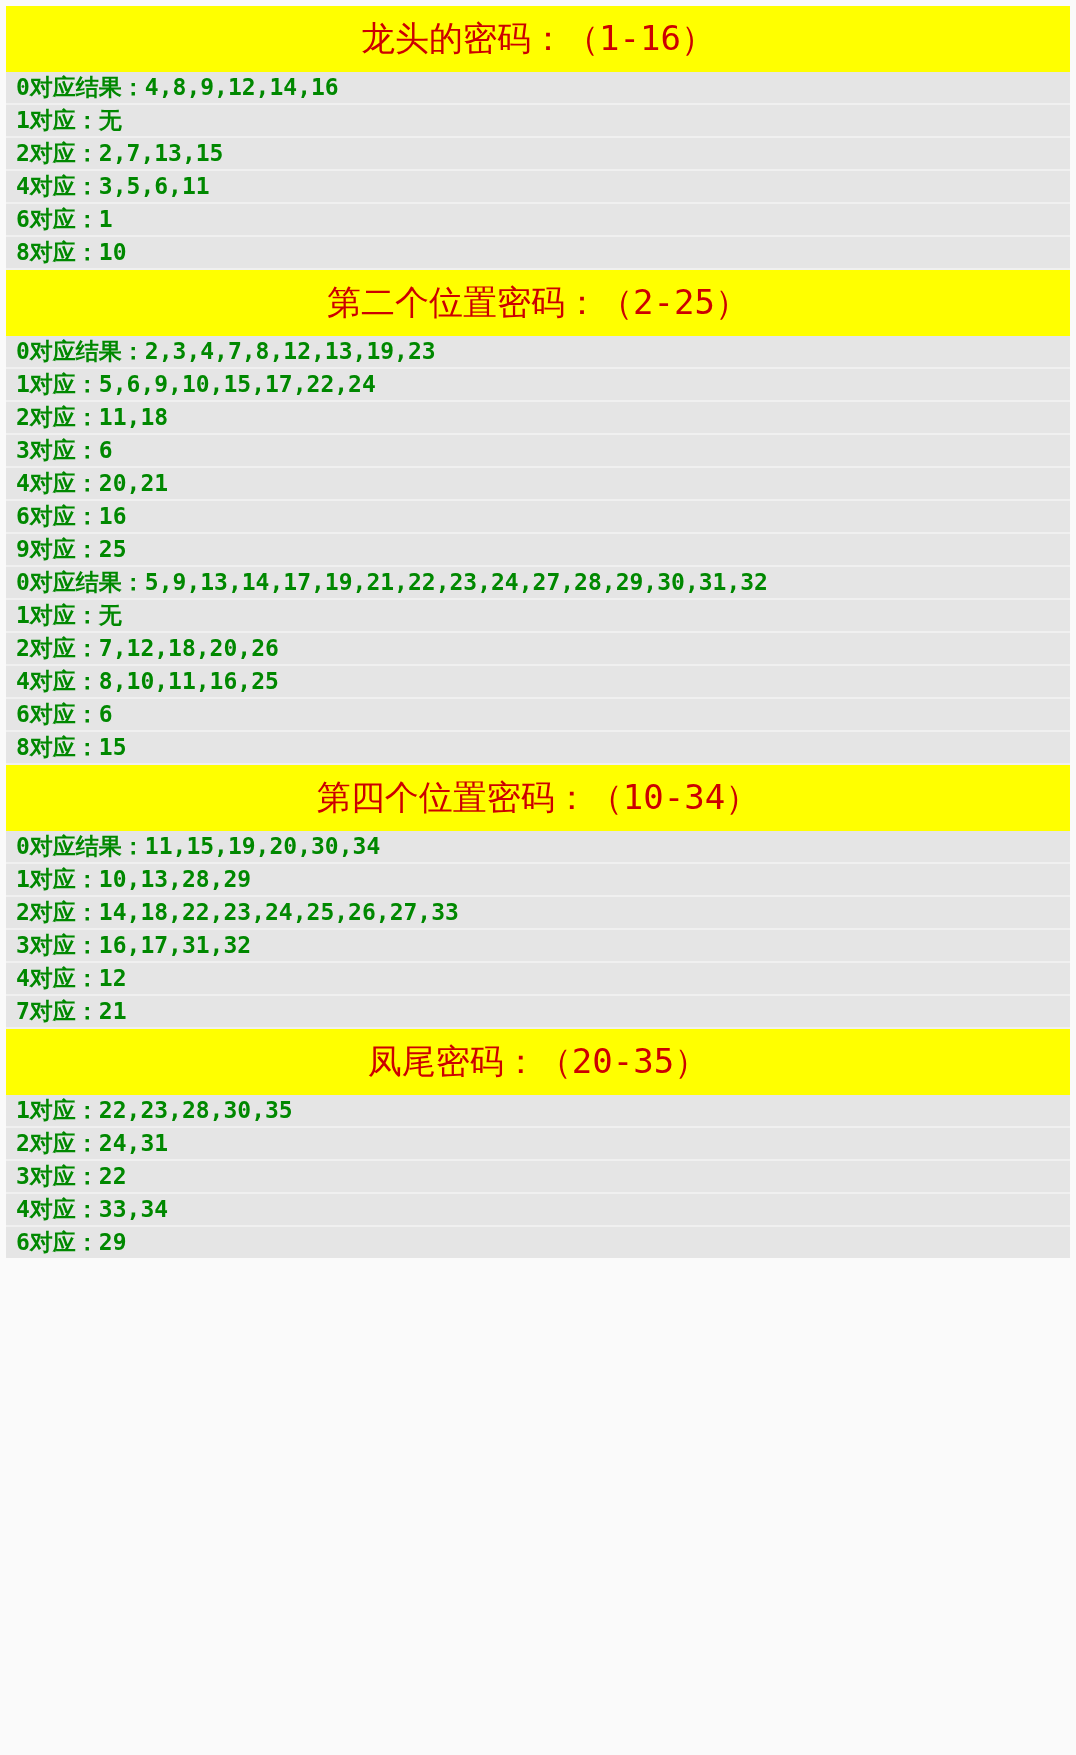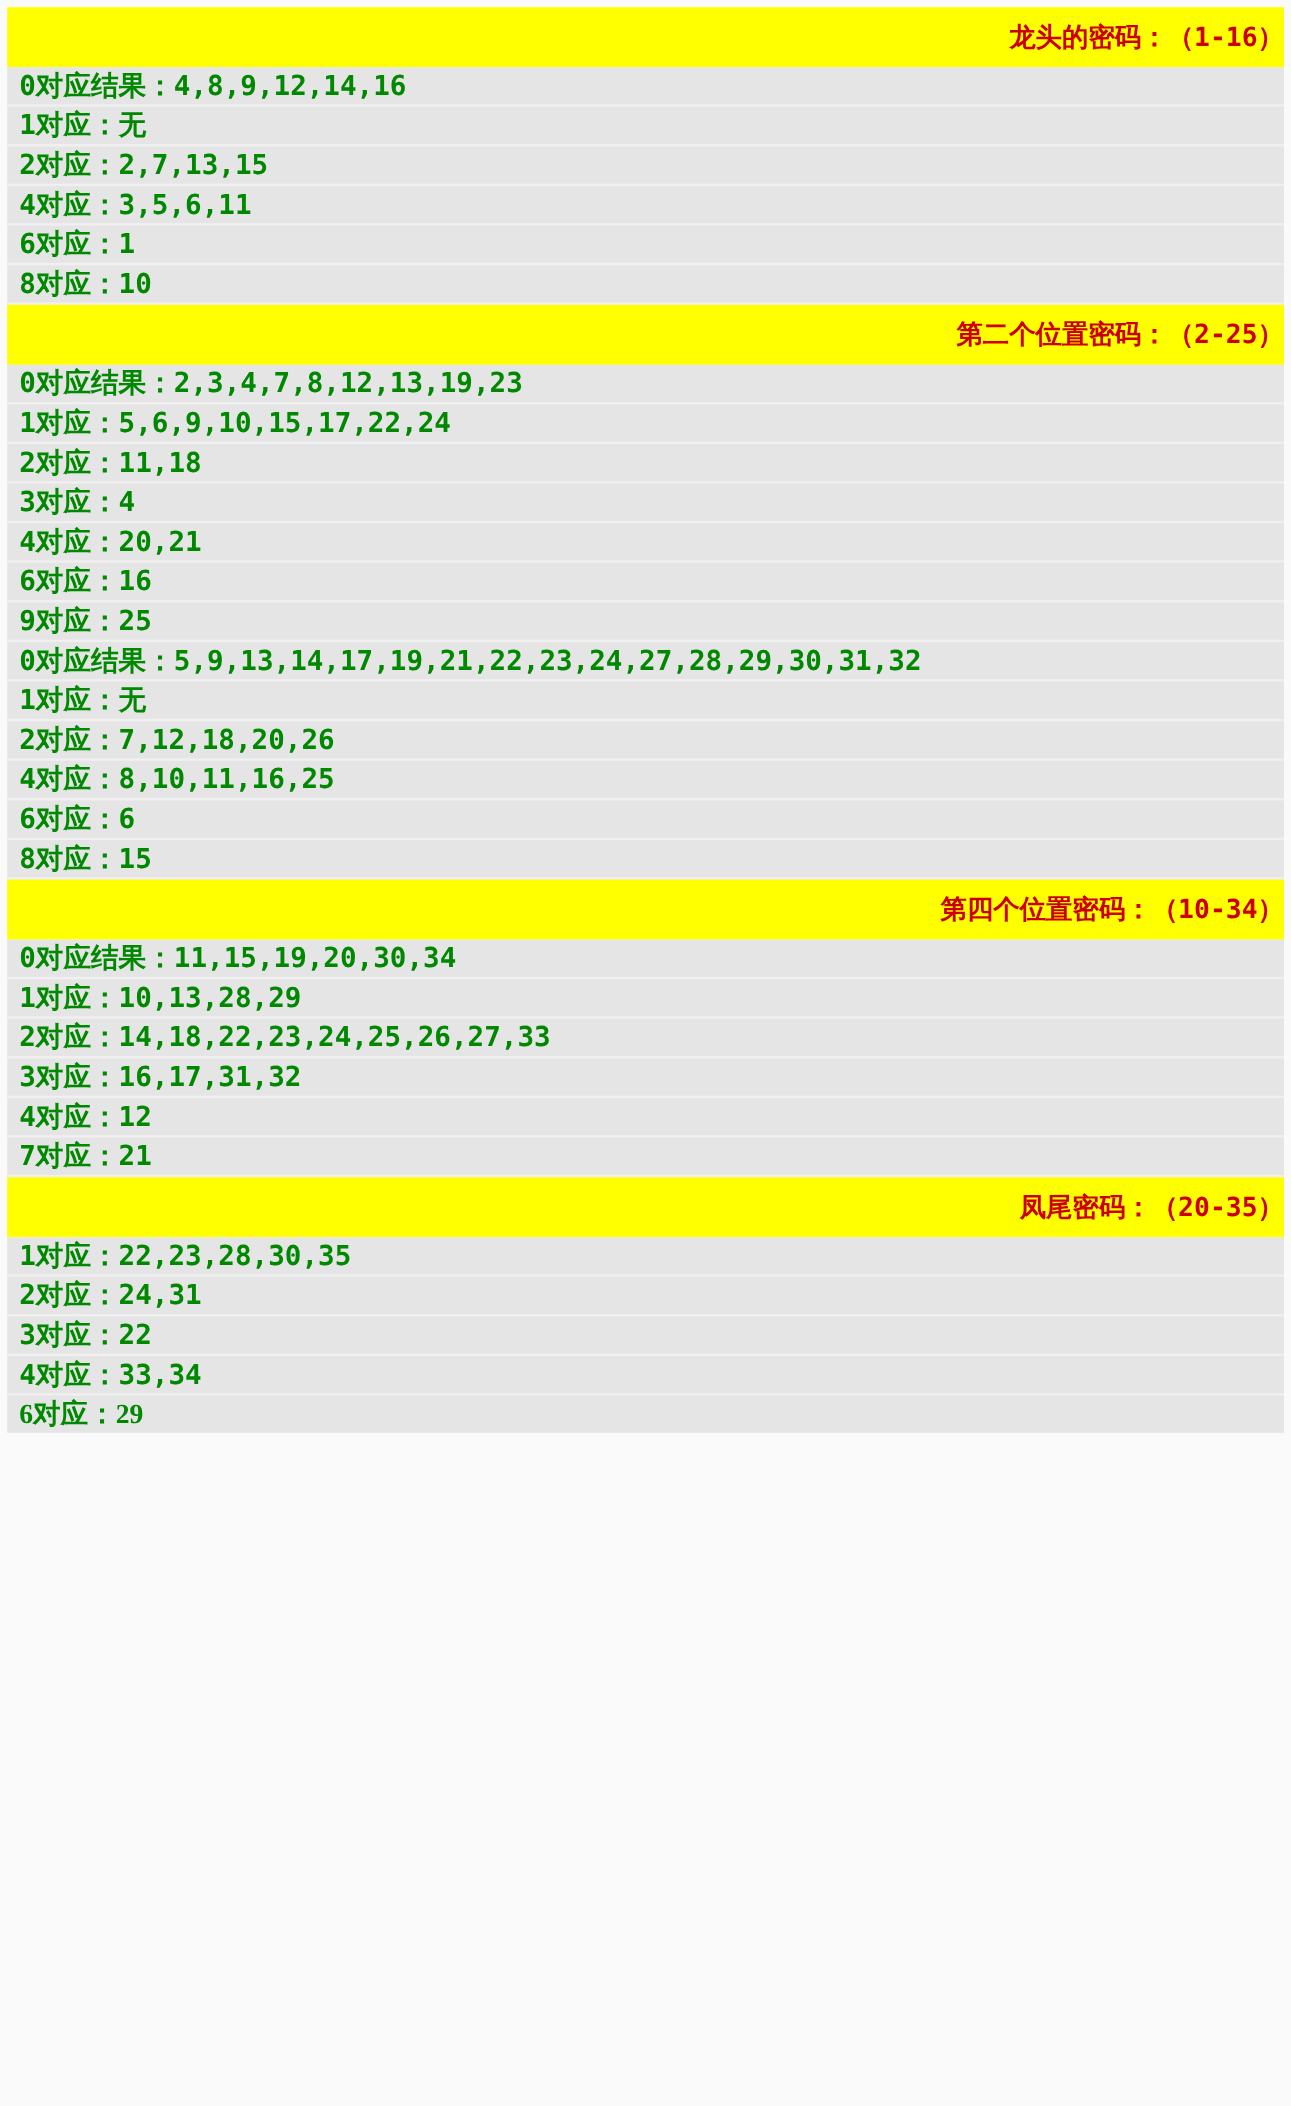--- a/index.html
+++ b/index.html
@@ -4,57 +4,57 @@
   <style>
     * { margin: 0; padding: 0; box-sizing: border-box; }
     body {
       font-family: "Microsoft YaHei", "SimSun", Arial, sans-serif;
       background: #fafafa;
       width: 1076px;
     }
     .section-header {
       background: #ffff00;
       color: #cc0000;
-      text-align: right;
-      font-size: 22px;
-      font-weight: bold;
+      text-align: center;
+      font-size: 34px;
+      font-weight: normal;
       padding: 10px 0;
       font-family: "Microsoft YaHei", "SimHei", monospace;
       letter-spacing: 0px;
     }
     .data-row {
       background: #e5e5e5;
       color: #008800;
       font-size: 23px;
       font-weight: bold;
       padding: 0 10px;
       border-bottom: 2px solid #f0f0f0;
       font-family: "Consolas", "Microsoft YaHei", monospace;
       letter-spacing: 0px;
     }
-    .data-row:last-child { border-bottom: none; font-family: Liberation Serif, serif; }
+    .data-row:last-child { border-bottom: none; }
     .table-wrap { padding: 6px; }
   </style>
 </head>
 <body>
 
 <div class="table-wrap">
   <div id="sections-mount">
       <div class="section-header">龙头的密码：（1-16）</div>
       <div class="data-row">0对应结果：4,8,9,12,14,16</div>
       <div class="data-row">1对应：无</div>
       <div class="data-row">2对应：2,7,13,15</div>
       <div class="data-row">4对应：3,5,6,11</div>
       <div class="data-row">6对应：1</div>
       <div class="data-row">8对应：10</div>
       <div class="section-header">第二个位置密码：（2-25）</div>
       <div class="data-row">0对应结果：2,3,4,7,8,12,13,19,23</div>
       <div class="data-row">1对应：5,6,9,10,15,17,22,24</div>
       <div class="data-row">2对应：11,18</div>
-      <div class="data-row">3对应：4</div>
+      <div class="data-row">3对应：6</div>
       <div class="data-row">4对应：20,21</div>
       <div class="data-row">6对应：16</div>
       <div class="data-row">9对应：25</div>
       <div class="data-row">0对应结果：5,9,13,14,17,19,21,22,23,24,27,28,29,30,31,32</div>
       <div class="data-row">1对应：无</div>
       <div class="data-row">2对应：7,12,18,20,26</div>
       <div class="data-row">4对应：8,10,11,16,25</div>
       <div class="data-row">6对应：6</div>
       <div class="data-row">8对应：15</div>
       <div class="section-header">第四个位置密码：（10-34）</div>

